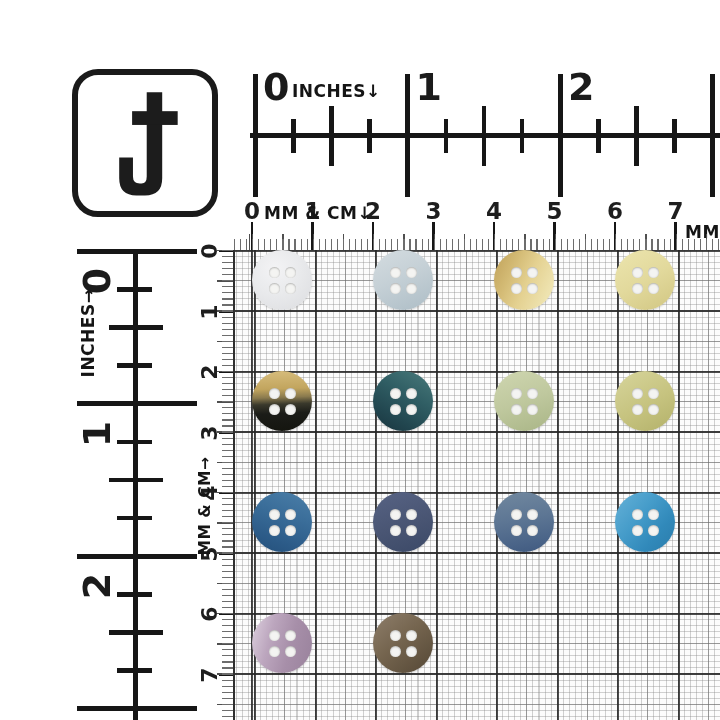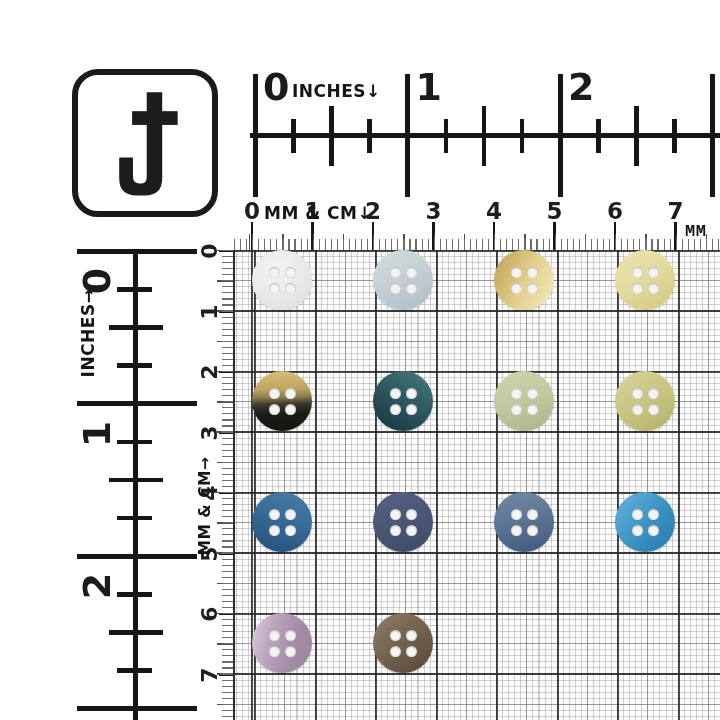--- a/index.html
+++ b/index.html
@@ -98,21 +98,21 @@
         <div class="cnum" style="left: 494px; top: 200px;">4</div>
         <div class="tick" style="left: 492.8px; top: 222px; width: 2.5px; height: 28px;"></div>
         <div class="cnum" style="left: 554.5px; top: 200px;">5</div>
         <div class="tick" style="left: 553.3px; top: 222px; width: 2.5px; height: 28px;"></div>
         <div class="cnum" style="left: 615px; top: 200px;">6</div>
         <div class="tick" style="left: 613.8px; top: 222px; width: 2.5px; height: 28px;"></div>
         <div class="cnum" style="left: 675.5px; top: 200px;">7</div>
         <div class="tick" style="left: 674.3px; top: 222px; width: 2.5px; height: 28px;"></div>
       </div>
     <div class="slabel" style="left:264px;top:203px;">MM &amp; CM↓</div>
-    <div class="slabel" style="left:685px;top:222px;font-family:Liberation Mono, monospace;">MM</div>
+    <div class="slabel" style="left:685px;top:222px;">MM</div>
     <div class="strip h5" style="left:233px;top:234px;width:487px;height:16px;"></div>
     <div class="strip h1" style="left:233px;top:239px;width:487px;height:11px;"></div>
   </div>
 
   <div>
     <div class="line" style="left:133px;top:249px;width:4.5px;height:471px;"></div>
     <div id="leftInchTicks">
         <div class="tick" style="left: 77px; top: 248.5px; width: 120px; height: 5px;"></div>
         <div class="tick" style="left: 117px; top: 287.125px; width: 35px; height: 4.5px;"></div>
         <div class="tick" style="left: 109px; top: 325.25px; width: 54px; height: 4.5px;"></div>

